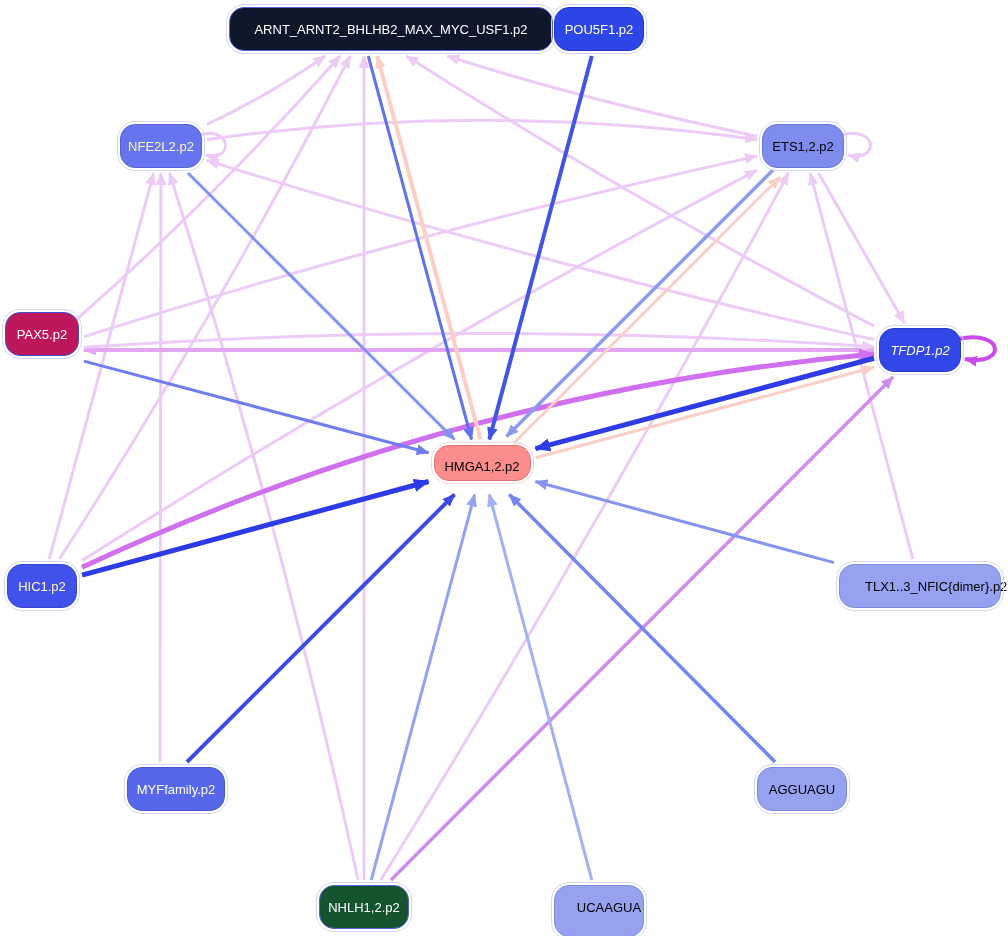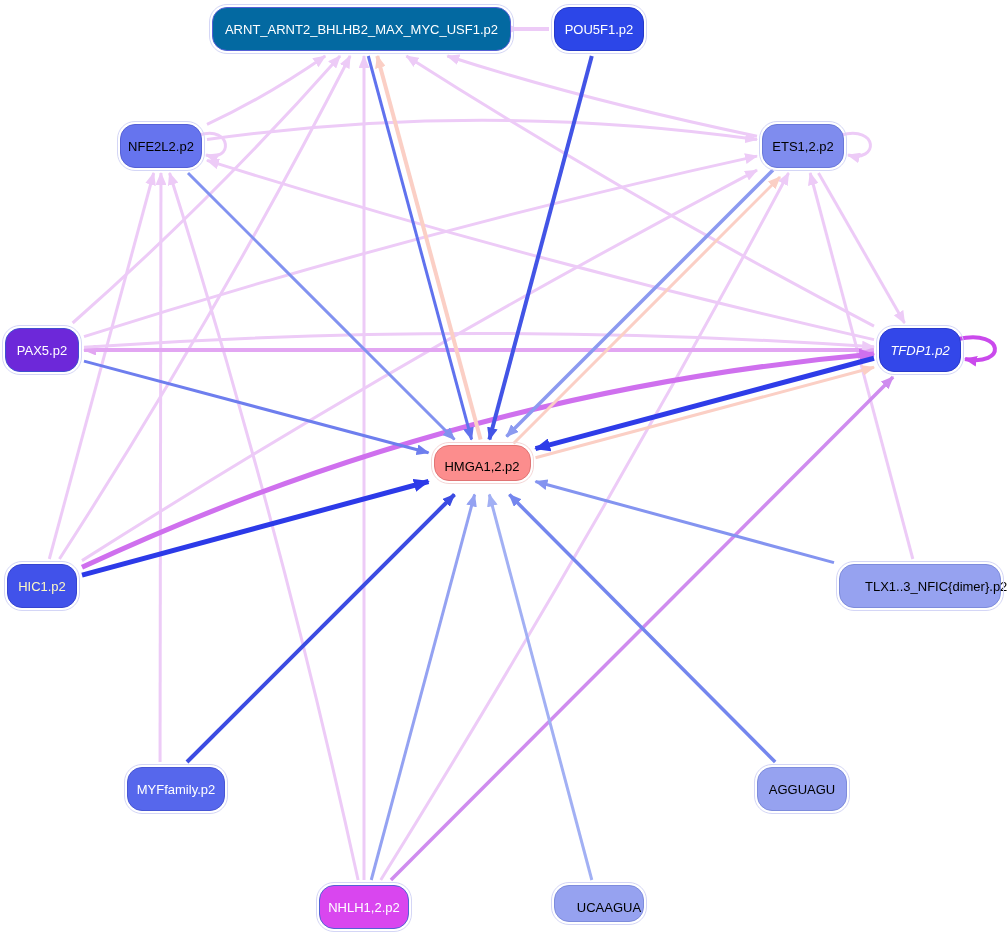--- a/index.html
+++ b/index.html
@@ -110,26 +110,26 @@
       <path d="M82,575.1818181818181 Q262,526.5 428.5,481.4693181818182" fill="none" stroke="#2c3ae8" stroke-width="5" marker-end="url(#arw11)"></path>
       <path d="M834,562.634703196347 Q701,526.5 535.5,481.5353881278539" fill="none" stroke="#8494f0" stroke-width="3" marker-end="url(#arw12)"></path>
       <path d="M187,762 Q321,628 454.5,494.5" fill="none" stroke="#3c4ce2" stroke-width="4" marker-end="url(#arw13)"></path>
       <path d="M775.1677018633541,762 Q642,628 509.32919254658384,494.5" fill="none" stroke="#7486ee" stroke-width="3.5" marker-end="url(#arw14)"></path>
       <path d="M371.2409090909091,880 Q423,687 474.625,494.5" fill="none" stroke="#94a2f2" stroke-width="3" marker-end="url(#arw15)"></path>
       <path d="M591.8204545454546,880 Q540.5,687 489.3125,494.5" fill="none" stroke="#a2b0f4" stroke-width="3" marker-end="url(#arw16)"></path>
       <path d="M199,135 C233,125 233,163 206,155" fill="none" stroke="#edcbf7" stroke-width="3" marker-end="url(#arw0)"></path>
       <path d="M841,135 C879,125 879,163 848,155" fill="none" stroke="#edcbf7" stroke-width="3" marker-end="url(#arw0)"></path>
       <path d="M958,339 C1006,329 1006,367 965,359" fill="none" stroke="#ca4aec" stroke-width="4" marker-end="url(#arw17)"></path>
     </svg>
-<div class="node" style="left: 212px; top: 7px; width: 299px; height: 44px; line-height: 41px; background: #0369a1; color: rgb(255, 255, 255); border-color: rgb(85, 96, 214); outline-color: rgb(212, 214, 246);"><span>ARNT_ARNT2_BHLHB2_MAX_MYC_USF1.p2</span></div>
+<div class="node" style="left: 229px; top: 7px; width: 324px; height: 44px; line-height: 41px; background: #0f172a; color: rgb(255, 255, 255); border-color: rgb(85, 96, 214); outline-color: rgb(212, 214, 246);"><span>ARNT_ARNT2_BHLHB2_MAX_MYC_USF1.p2</span></div>
     <div class="node" style="left: 554px; top: 7px; width: 90px; height: 44px; line-height: 41px; background: rgb(44, 70, 232); color: rgb(255, 255, 255); border-color: rgb(36, 56, 200); outline-color: rgb(212, 214, 246);"><span>POU5F1.p2</span></div>
-    <div class="node" style="left: 120px; top: 124px; width: 82px; height: 44px; line-height: 41px; background: rgb(102, 116, 238); color: #000000; border-color: rgb(85, 96, 214); outline-color: rgb(212, 214, 246);"><span>NFE2L2.p2</span></div>
+    <div class="node" style="left: 120px; top: 124px; width: 82px; height: 44px; line-height: 41px; background: rgb(102, 116, 238); color: #fef9c3; border-color: rgb(85, 96, 214); outline-color: rgb(212, 214, 246);"><span>NFE2L2.p2</span></div>
     <div class="node" style="left: 762px; top: 124px; width: 82px; height: 44px; line-height: 41px; background: rgb(127, 140, 238); color: rgb(0, 0, 0); border-color: rgb(106, 120, 216); outline-color: rgb(212, 214, 246);"><span>ETS1,2.p2</span></div>
-    <div class="node" style="left: 5px; top: 328px; width: 74px; height: 44px; line-height: 41px; background: #6d28d9; color: rgb(255, 255, 255); border-color: rgb(64, 79, 208); outline-color: rgb(212, 214, 246);"><span>PAX5.p2</span></div>
+    <div class="node" style="left: 5px; top: 312px; width: 74px; height: 44px; line-height: 41px; background: #be185d; color: rgb(255, 255, 255); border-color: rgb(64, 79, 208); outline-color: rgb(212, 214, 246);"><span>PAX5.p2</span></div>
     <div class="node" style="left: 879px; top: 328px; width: 82px; height: 44px; line-height: 41px; background: rgb(51, 71, 233); color: rgb(255, 255, 255); border-color: rgb(42, 58, 204); outline-color: rgb(212, 214, 246); font-style: italic;"><span>TFDP1.p2</span></div>
     <div class="node" style="left: 433.5px; top: 444.5px; width: 97px; height: 36px; line-height: 42px; background: rgb(252, 141, 141); color: rgb(0, 0, 0); border-color: rgb(224, 116, 116); outline-color: rgb(244, 214, 214);"><span>HMGA1,2.p2</span></div>
     <div class="node" style="left: 7px; top: 564px; width: 70px; height: 44px; line-height: 41px; background: rgb(65, 82, 234); color: #fef9c3; border-color: rgb(54, 68, 208); outline-color: rgb(212, 214, 246);"><span>HIC1.p2</span></div>
     <div class="node" style="left: 839px; top: 564px; width: 162px; height: 44px; line-height: 41px; background: rgb(150, 162, 240); color: rgb(0, 0, 0); border-color: rgb(126, 140, 220); outline-color: rgb(212, 214, 246); padding-left: 25px;"><span>TLX1..3_NFIC{dimer}.p2</span></div>
     <div class="node" style="left: 111px; top: 767px; width: 98px; height: 44px; line-height: 41px; background: rgb(86, 103, 236); color: rgb(255, 255, 255); border-color: rgb(72, 86, 212); outline-color: rgb(212, 214, 246); margin-left: 16px;"><span>MYFfamily.p2</span></div>
     <div class="node" style="left: 757px; top: 767px; width: 90px; height: 44px; line-height: 41px; background: rgb(150, 162, 240); color: rgb(0, 0, 0); border-color: rgb(126, 140, 220); outline-color: rgb(212, 214, 246);"><span>AGGUAGU</span></div>
-    <div class="node" style="left: 319px; top: 885px; width: 90px; height: 44px; line-height: 41px; background: #d946ef; color: rgb(255, 255, 255); border-color: rgb(83, 98, 214); outline-color: rgb(212, 214, 246);"><span>NHLH1,2.p2</span></div>
-    <div class="node" style="left: 554px; top: 885px; width: 90px; height: 37px; line-height: 41px; background: rgb(150, 162, 240); color: rgb(0, 0, 0); border-color: rgb(126, 140, 220); outline-color: rgb(212, 214, 246); padding-left: 20px;"><span>UCAAGUA</span></div>
+    <div class="node" style="left: 319px; top: 885px; width: 90px; height: 44px; line-height: 41px; background: #14532d; color: rgb(255, 255, 255); border-color: rgb(83, 98, 214); outline-color: rgb(212, 214, 246);"><span>NHLH1,2.p2</span></div>
+    <div class="node" style="left: 554px; top: 885px; width: 90px; height: 52px; line-height: 41px; background: rgb(150, 162, 240); color: rgb(0, 0, 0); border-color: rgb(126, 140, 220); outline-color: rgb(212, 214, 246); padding-left: 20px;"><span>UCAAGUA</span></div>
   </div>
 
 </body></html>

